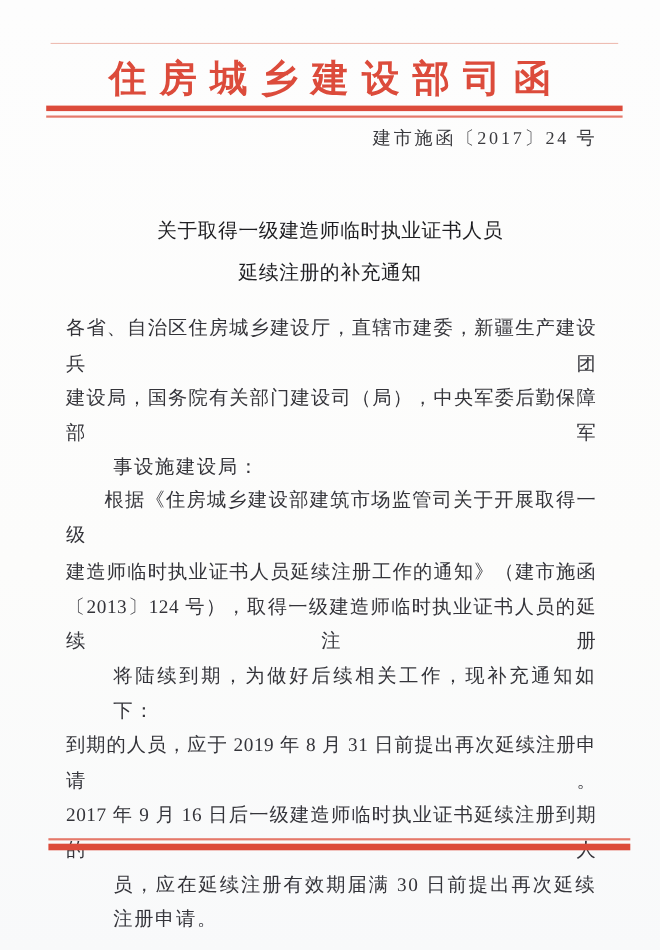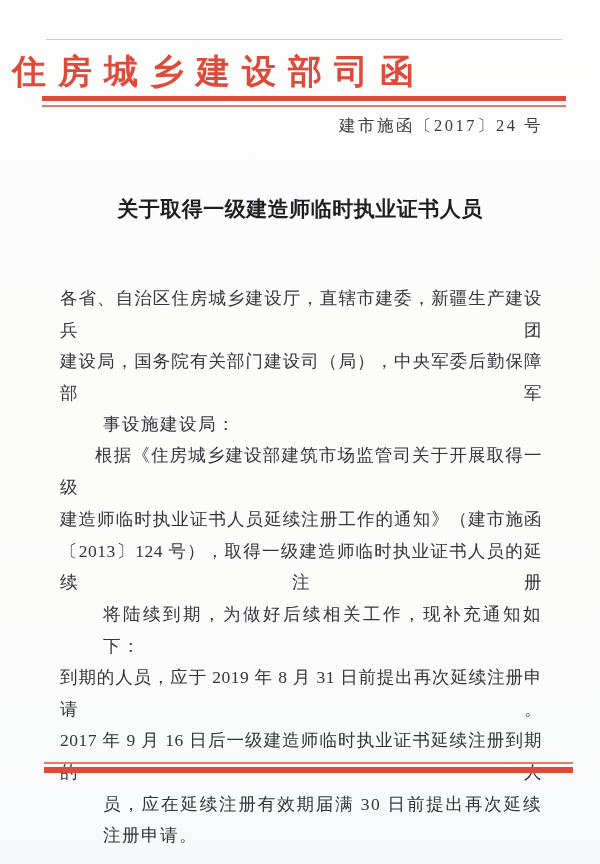--- a/index.html
+++ b/index.html
@@ -22,21 +22,21 @@
     background-image:linear-gradient(180deg,#fdfdfd 0%, #fcfcfb 60%, #f8f9fa 100%);
   }
   
   .top-rule{
     position:absolute; top:39px; left:46px; right:38px; height:1px;
     background:var(--faint-rule);
   }
   .agency{
     position:absolute; top:49px; left:0; right:0;
     margin:0;
-    text-align:left;
+    text-align:center;
     font-size:34px; font-weight:600;
     letter-spacing:12px; text-indent:12px;
     color:var(--accent);
     white-space:nowrap;
   }
   .hdr-rule-thick{
     position:absolute; top:96px; left:42px; right:34px; height:4.5px;
     background:var(--accent);
   }
   .hdr-rule-thin{
@@ -48,21 +48,21 @@
     font-size:16.5px; letter-spacing:2.5px;
     color:#3a3a3e;
     white-space:nowrap;
   }
   .doc-title{
     position:absolute; top:190px; left:0; right:0;
     text-align:center;
     color:#1e1e22;
   }
   .doc-title-line{
-    font-size:21px; font-weight:bold; letter-spacing:0.5px;
+    font-size:18px; font-weight:normal; letter-spacing:0.5px;
     line-height:39px;
   }
   .body-block{
     position:absolute; top:283px; left:60px; width:482px;
     color:var(--ink);
     font-size:17.5px;
   }
   .body-line{
     line-height:31.6px;
     text-align:justify;
@@ -97,20 +97,21 @@
 
   <h1 class="agency">住房城乡建设部司函</h1>
 
   <div class="hdr-rule-thick"></div>
   <div class="hdr-rule-thin"></div>
 
   <div class="doc-number">建市施函〔2017〕24 号</div>
 
   <div class="doc-title">
     <div class="doc-title-line">关于取得一级建造师临时执业证书人员</div>
+    <div class="doc-title-line">延续注册的补充通知</div>
   </div>
 
   <div class="body-block">
       <div class="body-line">各省、自治区住房城乡建设厅，直辖市建委，新疆生产建设兵团</div>
       <div class="body-line">建设局，国务院有关部门建设司（局），中央军委后勤保障部军</div>
       <div class="body-line last">事设施建设局：</div>
       <div class="body-line indent">根据《住房城乡建设部建筑市场监管司关于开展取得一级</div>
       <div class="body-line">建造师临时执业证书人员延续注册工作的通知》（建市施函</div>
       <div class="body-line">〔2013〕124 号），取得一级建造师临时执业证书人员的延续注册</div>
       <div class="body-line last">将陆续到期，为做好后续相关工作，现补充通知如下：</div>

